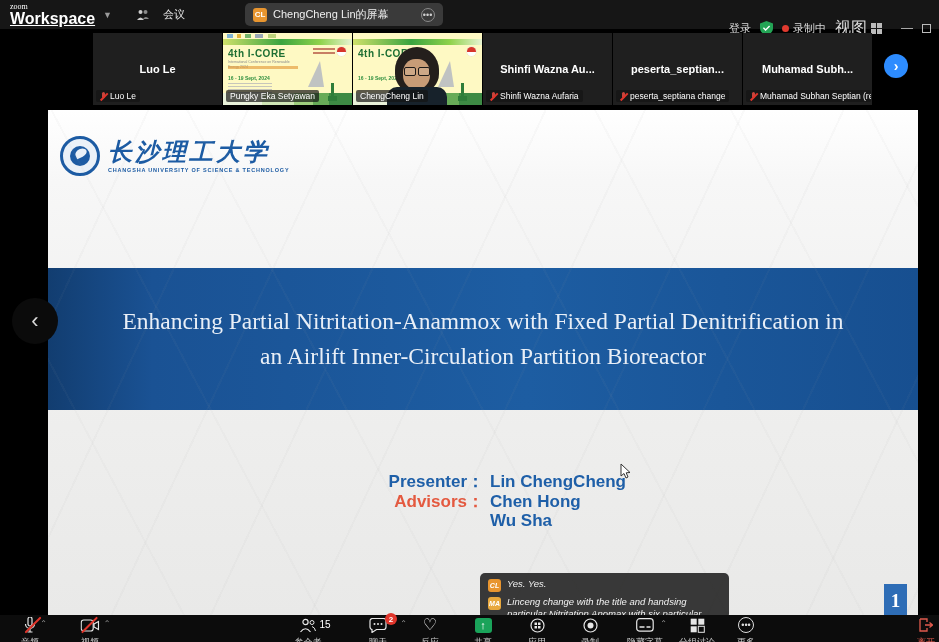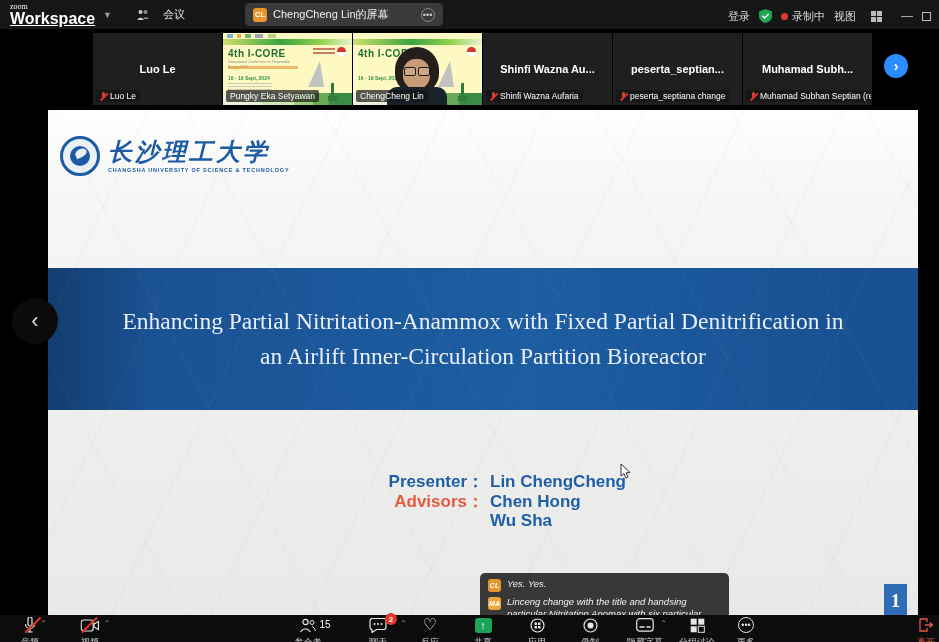--- a/index.html
+++ b/index.html
@@ -11,25 +11,25 @@
   .titlebar { position:absolute; left:0; top:0; width:939px; height:29px; background:#161616; display:flex; align-items:center; }
   .brand { margin-left:10px; color:#fff; line-height:1; cursor:default; }
   .brand .b1 { font-size:8px; display:block;font-family:Liberation Serif, serif; }
   .brand .b2 { font-size:16px; font-weight:bold; display:block;text-decoration:underline; }
   .tb-chev { color:#9a9a9a; font-size:9px; margin:0 10px 0 8px; }
   .tb-meeting { display:flex; align-items:center; gap:13px; color:#e8e8e8; font-size:11px; margin-left:14px; }
   .tab-pill { position:absolute; left:245px; top:3px; height:23px; background:#3a3a3a; border-radius:5px; display:flex; align-items:center; padding:0 8px; gap:6px; }
   .tab-badge { width:14px; height:14px; border-radius:3px; background:#e8952f; color:#fff; font-size:8px; font-weight:bold; display:flex; align-items:center; justify-content:center; }
   .tab-label { color:#f0f0f0; font-size:11px; white-space:nowrap; }
   .tab-menu { width:14px; height:14px; border:1px solid #8a8a8a; border-radius:50%; color:#cfcfcf; font-size:9px; line-height:12px; text-align:center; margin-left:26px; }
-  .tb-right { position:absolute; right:8px; top:0; height:32px; display:flex; align-items:center; gap:9px; }
+  .tb-right { position:absolute; right:8px; top:12px; height:32px; display:flex; align-items:center; gap:9px; }
   .tb-login { color:#dcdcdc; font-size:11px; }
   .rec { display:flex; align-items:center; gap:4px; color:#dcdcdc; font-size:11px; }
   .rec-dot { width:7px; height:7px; border-radius:50%; background:#e03a2f; }
-  .tb-view { display:flex; align-items:center; gap:15px; color:#dcdcdc; font-size:11px; }
+  .tb-view { display:flex; align-items:center; gap:4px; color:#dcdcdc; font-size:16px; }
   .win-min { color:#bbb; font-size:12px; margin-left:10px; }
   .win-max { width:9px; height:9px; border:1px solid #bbb; display:inline-block; }
 
   
   .strip { position:absolute; left:93px; top:33px; display:flex; gap:1px; }
   .tile { position:relative; width:129px; height:72px; background:#1f1f1f; overflow:hidden; }
   .tile .center-name { position:absolute; inset:0; display:flex; align-items:center; justify-content:center; color:#fff; font-size:11px; font-weight:bold; }
   .name-tag { position:absolute; left:3px; bottom:3px; max-width:125px; background:rgba(20,20,20,.7); border-radius:2px; color:#fff; font-size:8.5px; padding:1px 4px; display:flex; align-items:center; gap:3px; white-space:nowrap; overflow:hidden; }
   .mini-mic { width:7px; height:9px; position:relative; flex:0 0 auto; }
   .mini-mic::before { content:""; position:absolute; left:2px; top:0; width:3px; height:6px; border-radius:2px; background:#c9443b; }

